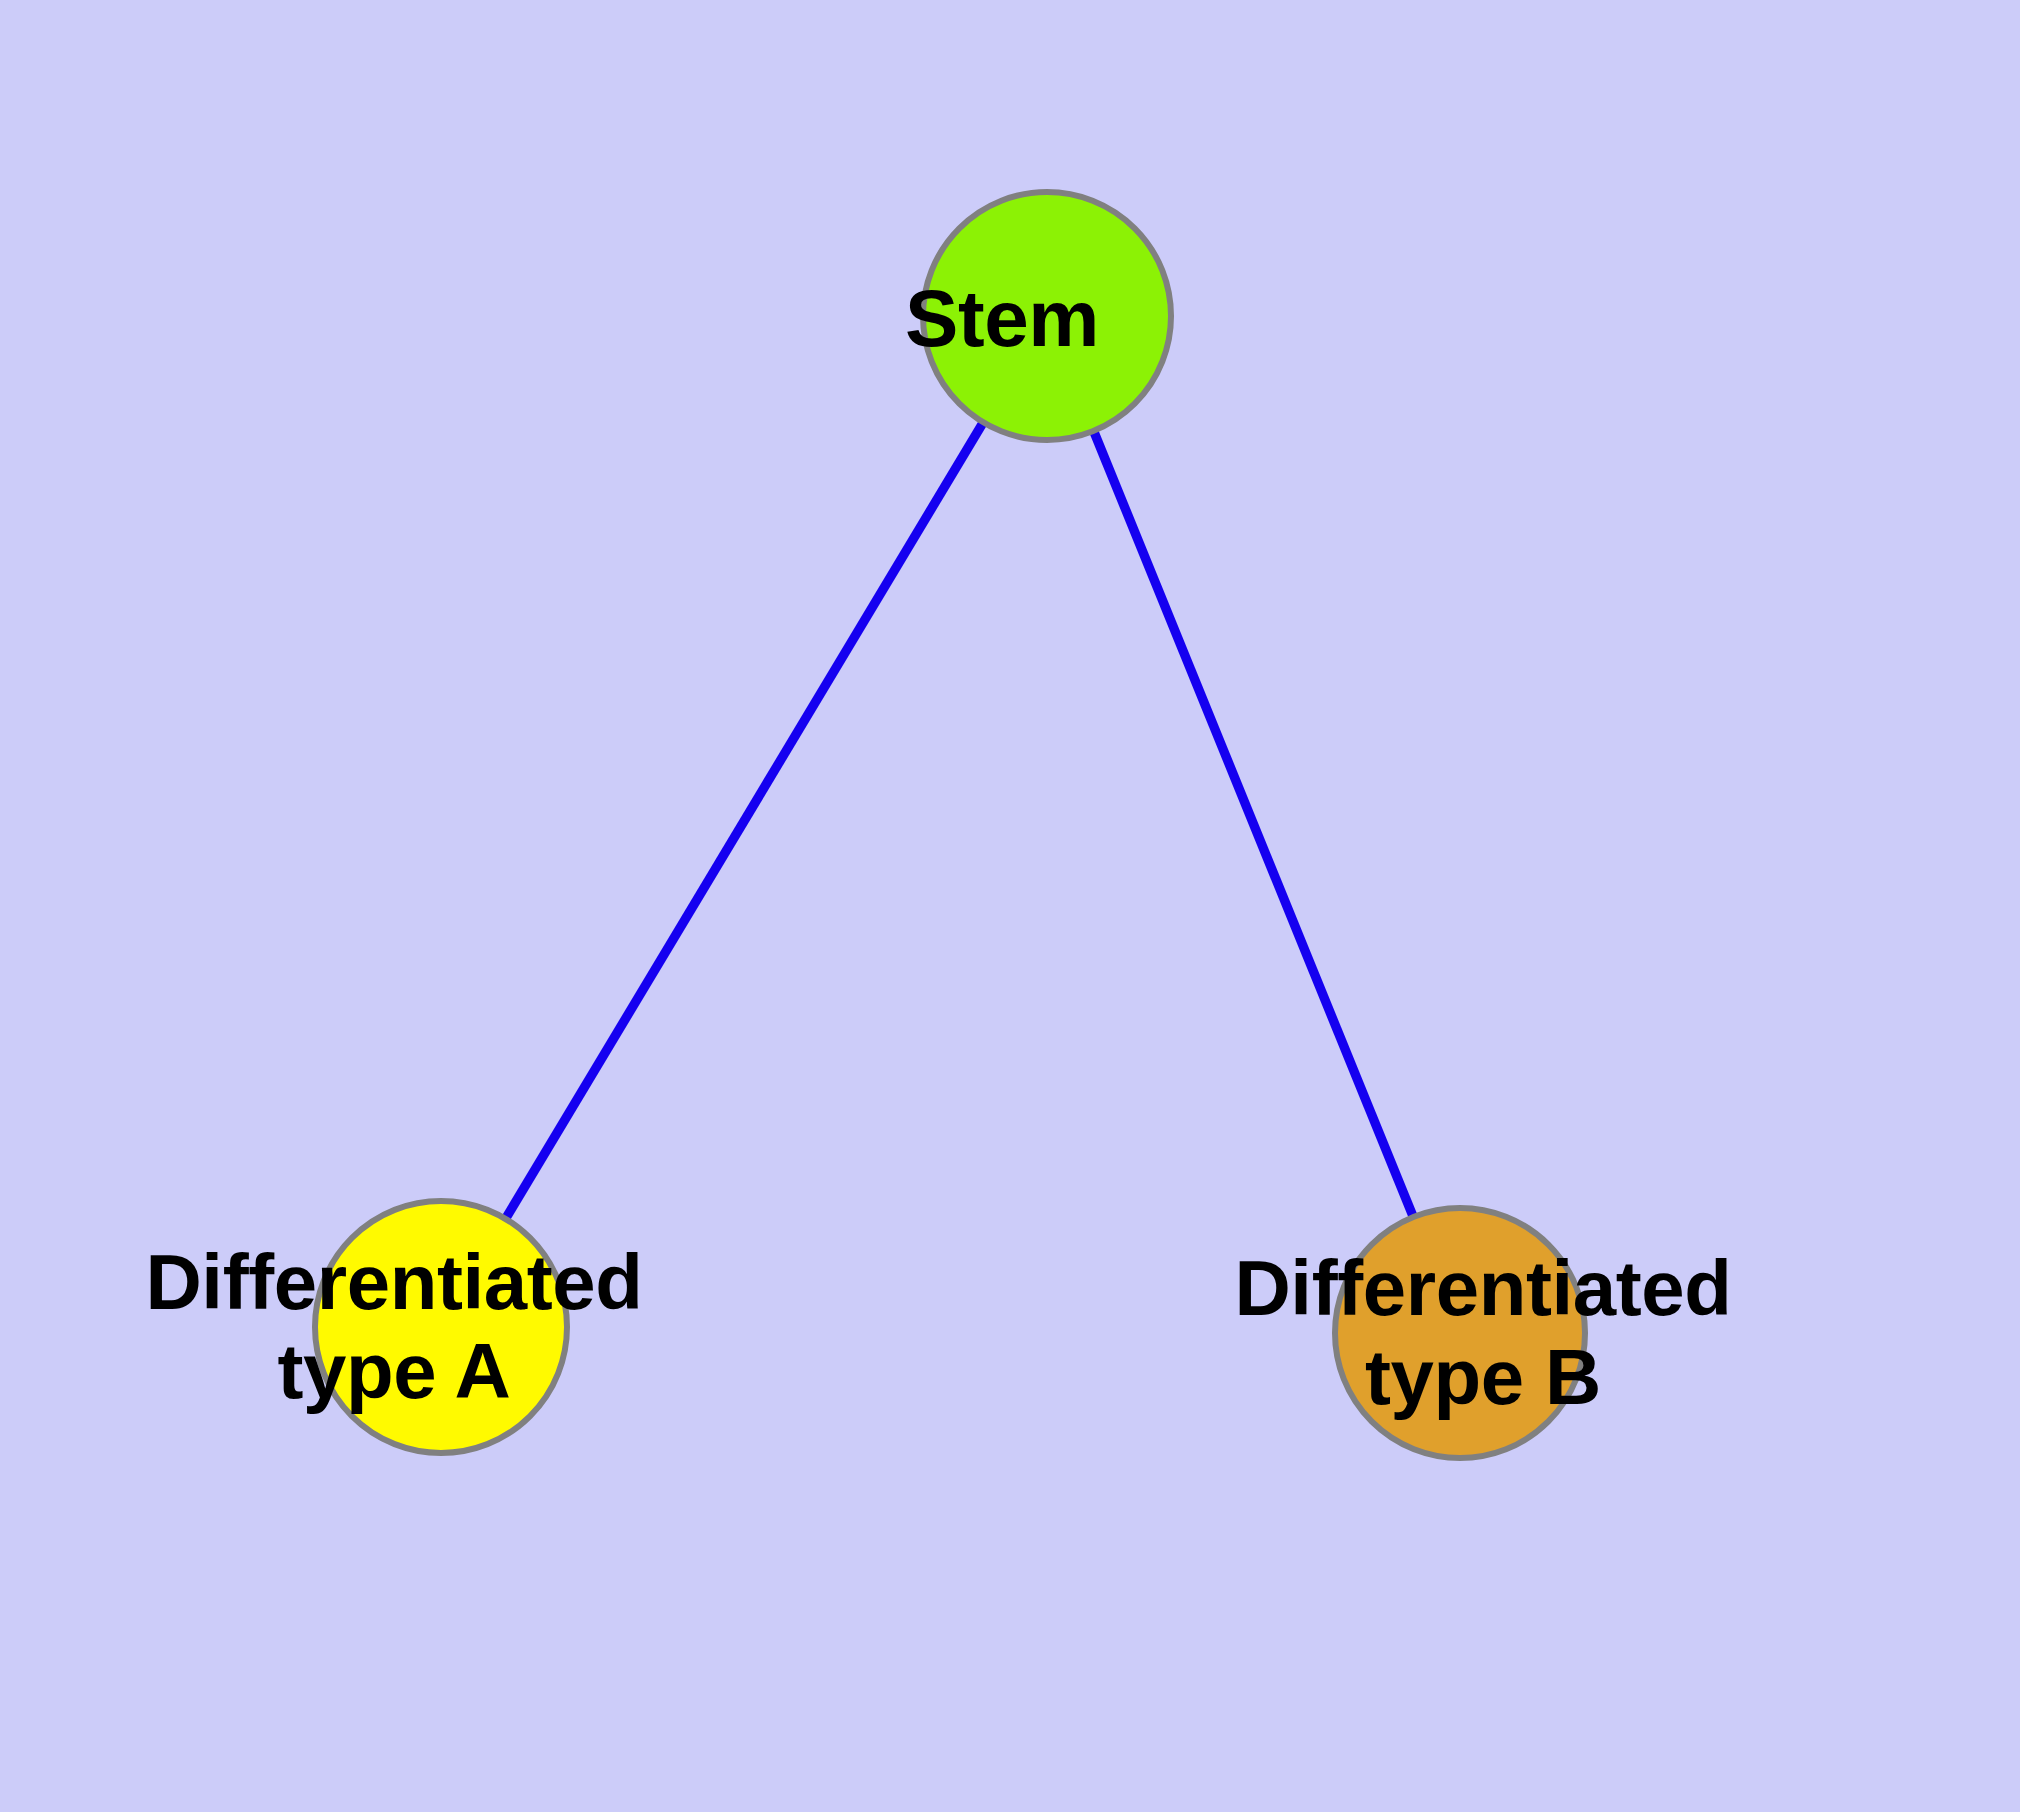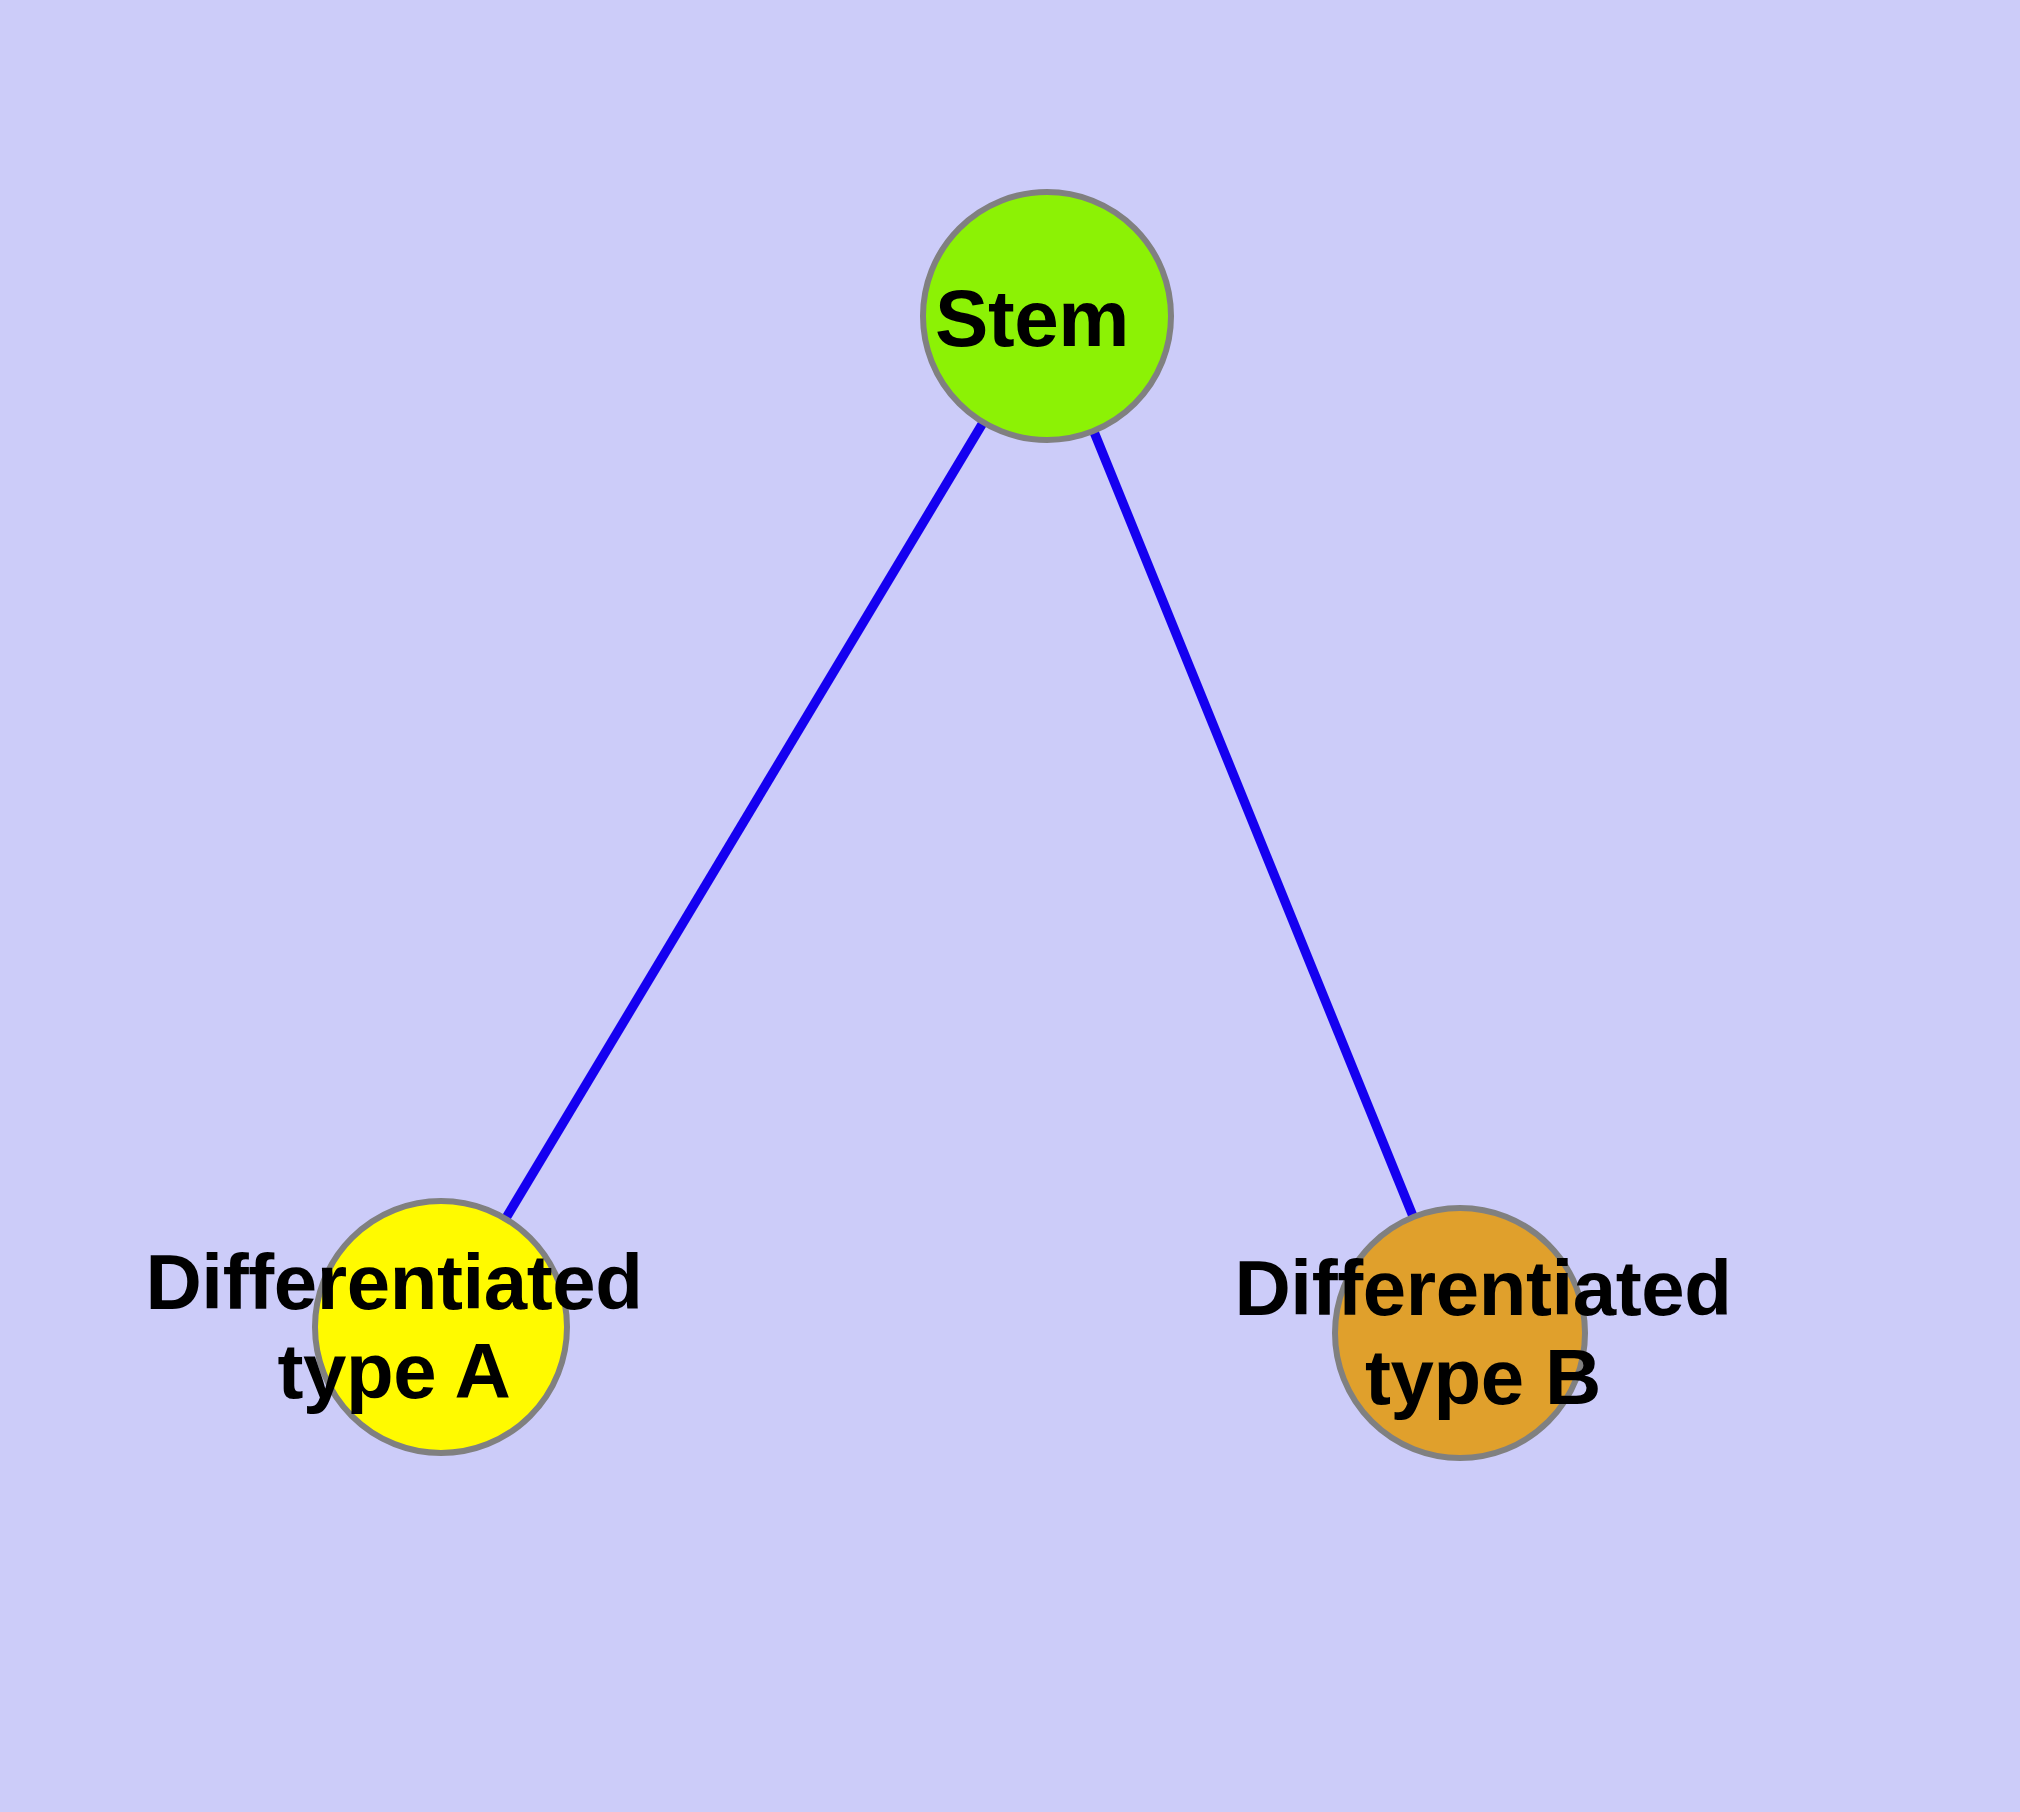--- a/index.html
+++ b/index.html
@@ -42,21 +42,21 @@
     transform: translate(-50%, -50%);
   }
   #node-stem {
     left: 920px;
     top: 189px;
     width: 254px;
     height: 254px;
     background: #8cf205;
   }
   #label-stem {
-    left: 1032px;
+    left: 1002px;
     top: 319px;
     font-size: 80px;
   }
   #node-diff-a {
     left: 312px;
     top: 1198px;
     width: 258px;
     height: 258px;
     background: #fffa00;
   }

